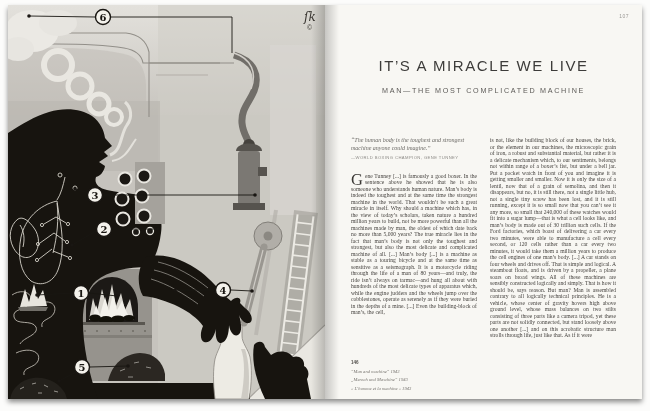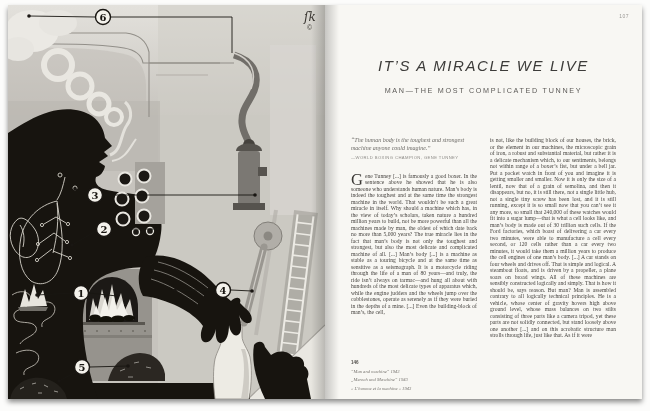--- a/index.html
+++ b/index.html
@@ -16,21 +16,21 @@
   .page-left{width:317px;height:394px;background:#c8c5bf;position:relative;overflow:hidden;}
   .page-left svg{display:block;}
   .spine-shadow{
     position:absolute;left:303px;top:0;width:28px;height:100%;
     background:linear-gradient(90deg,rgba(0,0,0,0) 0%,rgba(0,0,0,.20) 50%,rgba(0,0,0,0) 100%);
     pointer-events:none;
   }
   .page-right{width:317px;height:394px;background:#f8f7f3;position:relative;box-sizing:border-box;}
   .pagenum{position:absolute;top:8px;right:13px;font-size:5px;color:#9a9894;letter-spacing:.5px;}
   .title{margin:51px 0 0 0;text-align:center;font-size:15px;letter-spacing:1.6px;
-         color:#3d3c3a;line-height:19px;font-weight:400;font-style:italic;}
+         color:#3d3c3a;line-height:19px;font-weight:400;}
   .subtitle{margin-top:11px;text-align:center;font-size:7.2px;letter-spacing:1.7px;color:#5c5a57;}
   .cols{position:absolute;left:26px;top:132px;width:265px;height:256px;display:flex;gap:13px;}
   .col{width:126px;display:flex;flex-direction:column;}
   .epigraph{font-family:"Liberation Serif",serif;font-style:italic;font-size:6px;line-height:7.6px;color:#6b6965;}
   .attribution{margin-top:2.5px;font-size:4.2px;letter-spacing:.4px;color:#8d8b87;text-transform:uppercase;}
   .bodytext{margin:0;font-family:"Liberation Serif",serif;font-size:5.6px;line-height:6.5px;
             text-align:justify;color:#474440;}
   .col1 .bodytext{margin-top:13px;height:150px;overflow:hidden;}
   .col2 .bodytext{height:243px;overflow:hidden;}
   .dropcap{float:left;font-size:16.5px;line-height:13px;padding-right:2px;color:#3a3835;
@@ -286,21 +286,21 @@
         <text x="299" y="25" font-size="7" fill="#3b3833">©</text>
       </g>
     </svg>
   </div>
 
   <div class="page-right">
     <div class="pagenum">107</div>
     <div class="title">
       <div>IT’S A MIRACLE WE LIVE</div>
     </div>
-    <div class="subtitle">MAN—THE MOST COMPLICATED TUNNEY</div>
+    <div class="subtitle">MAN—THE MOST COMPLICATED MACHINE</div>
 
     <div class="cols">
       <div class="col col1">
         <div class="epigraph">“The human body is the toughest and strongest machine anyone could imagine.”</div>
         <div class="attribution">—WORLD BOXING CHAMPION, GENE TUNNEY</div>
         <p class="bodytext"><span class="dropcap">G</span><span>ene Tunney [...] is famously a good boxer. In the sentence above he showed that he is also someone who understands human nature. Man’s body is indeed the toughest and at the same time the strongest machine in the world. That wouldn’t be such a great miracle in itself. Why should a machine which has, in the view of today’s scholars, taken nature a hundred million years to build, not be more powerful than all the machines made by man, the oldest of which date back no more than 5,000 years? The true miracle lies in the fact that man’s body is not only the toughest and strongest, but also the most delicate and complicated machine of all. [...] Man’s body [...] is a machine as stable as a touring bicycle and at the same time as sensitive as a seismograph. It is a motorcycle riding through the life of a man of 80 years—and truly, the ride isn’t always on tarmac—and hung all about with hundreds of the most delicate types of apparatus which, while the engine judders and the wheels jump over the cobblestones, operate as serenely as if they were buried in the depths of a mine. [...] Even the building-block of man’s, the cell,</span></p>
         <div class="footnotes">
           <div class="fn-marker">146</div>
           <div class="fn">“Man and machine” 1943</div>
           <div class="fn">„Mensch und Maschine“ 1943</div>

